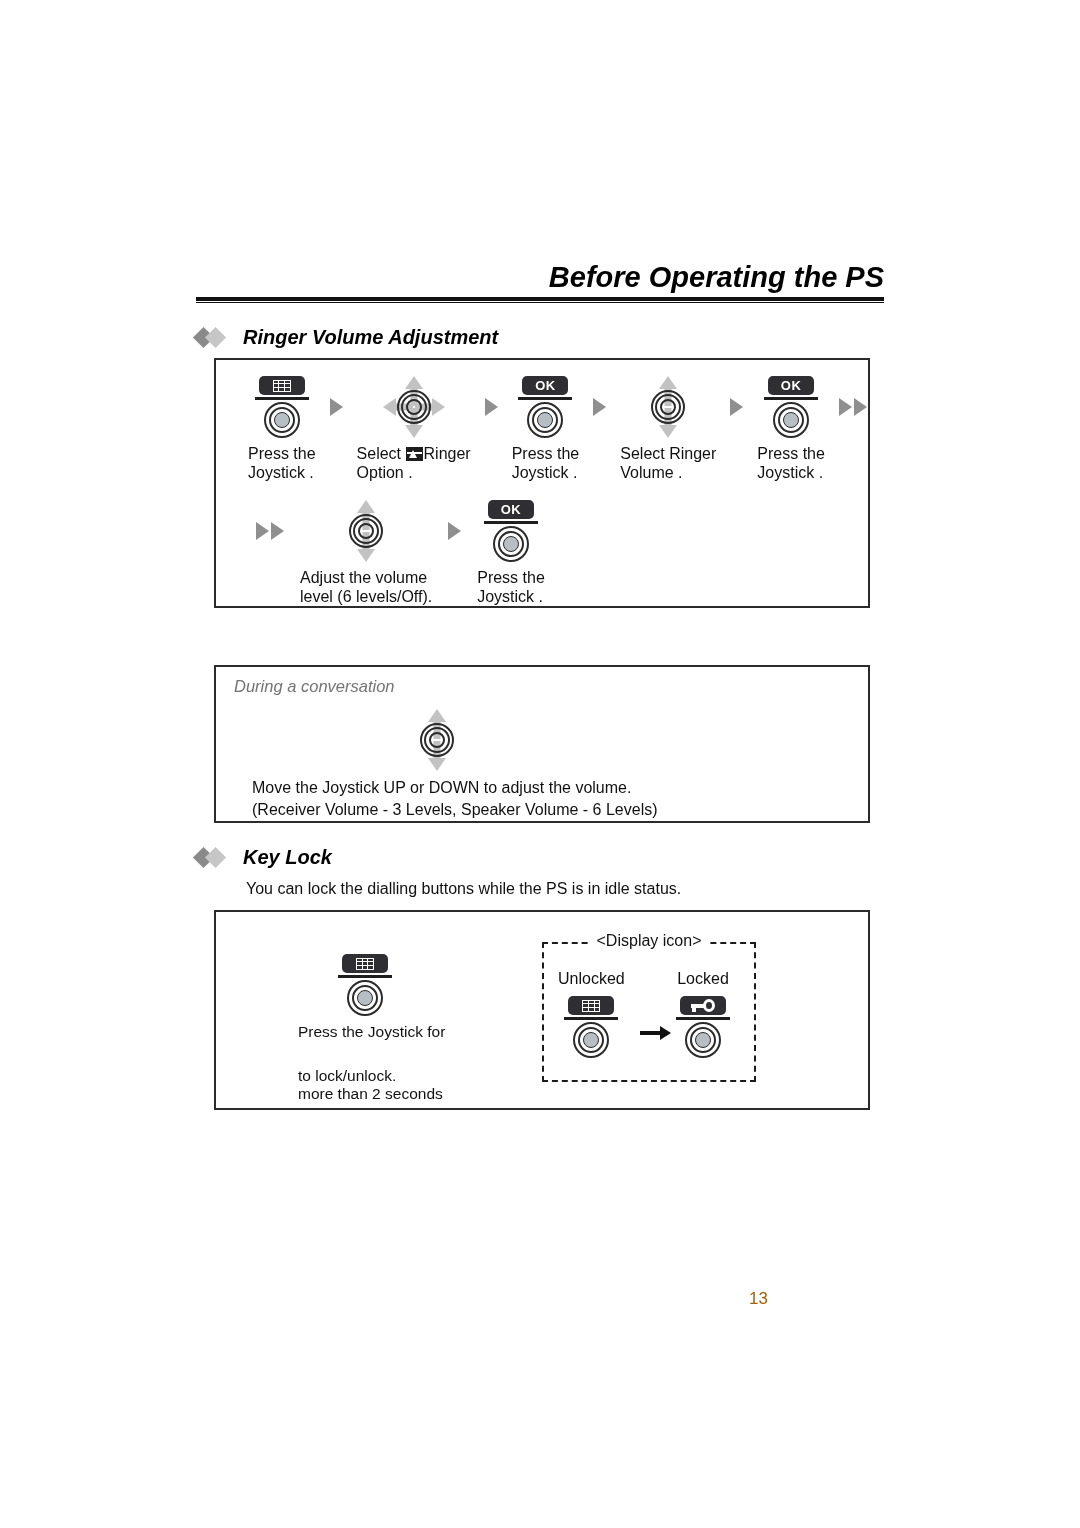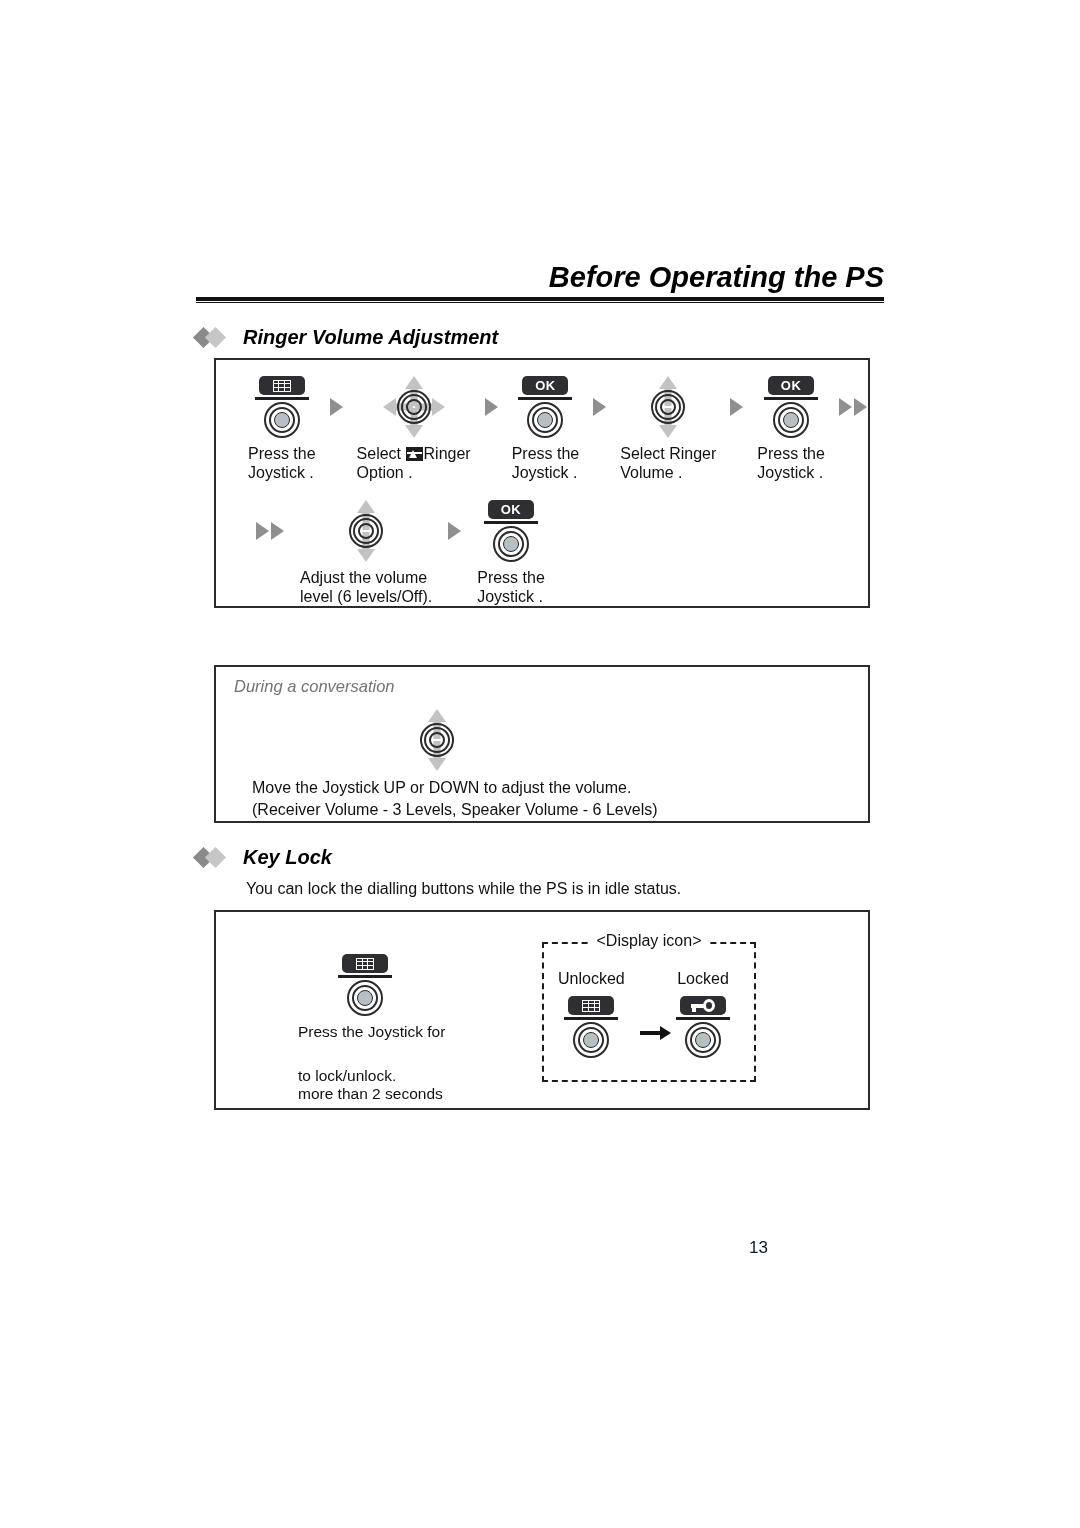--- a/index.html
+++ b/index.html
@@ -366,23 +366,23 @@
     width: 0; height: 0;
     border-top: 7px solid transparent;
     border-bottom: 7px solid transparent;
     border-left: 11px solid #111;
   }
 
   
   .pagenum {
     position: absolute;
     right: 188px;
-    top: 1238px;
+    top: 1289px;
     font-size: 17px;
-    color: #0f172a;
+    color: #a16207;
   }
 </style>
 </head>
 <body>
 
 <div class="page">
 
   <div class="header">
     <div class="header-title">Before Operating the PS</div>
     <div class="header-rule"></div>

